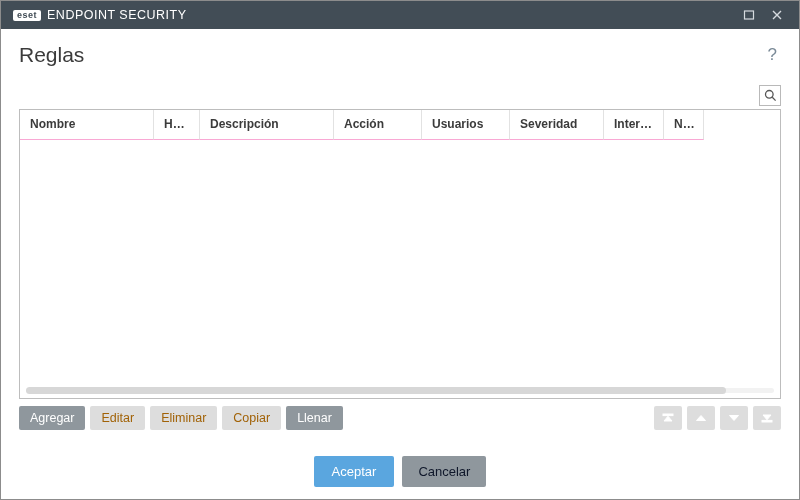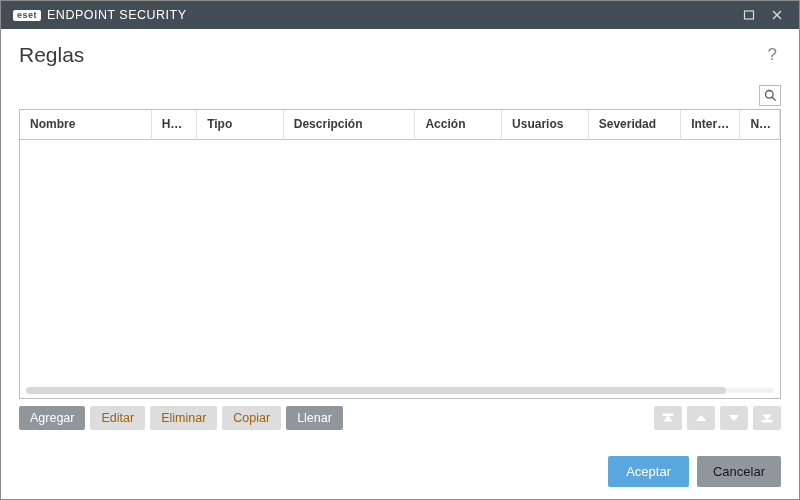--- a/index.html
+++ b/index.html
@@ -24,21 +24,21 @@
   .tbody { flex: 1; background: #fff; position: relative; }
   .hscroll { height: 14px; position: relative; }
   .hscroll-track { position: absolute; left: 6px; right: 6px; top: 4px; height: 5px; background: #f2f2f2; border-radius: 3px; }
   .hscroll-thumb { position: absolute; left: 6px; top: 3px; height: 7px; width: 700px; background: #d7d7d7; border-radius: 4px; }
   .toolbar { margin-top: 7px; display: flex; align-items: center; gap: 5px; justify-content: space-between; }
   .btn { font-size: 12.5px; padding: 5px 11px; border-radius: 2px; border: none; cursor: pointer; color: #fff; background: #8f979d; }
   .btn.disabled { background: #dddddd; color: #a16207; cursor: default; }
   .toolbar-spacer { flex: 1; }
   .arrow-btn { width: 28px; height: 24px; background: #dddddd; border-radius: 2px; display: flex; align-items: center; justify-content: center; cursor: default; }
   .arrow-btn svg { stroke: #fff; fill: #fff; }
-  .footer { margin-top: auto; padding-top: 22px; display: flex; justify-content: flex-end; gap: 8px; }
+  .footer { margin-top: auto; padding-top: 22px; display: flex; justify-content: center; gap: 8px; }
   .btn-primary { background: #5aa6df; color: #fff; font-size: 13px; padding: 8px 18px; border: none; border-radius: 2px; cursor: pointer; }
   .btn-secondary { background: #8f979d; color: #0f172a; font-size: 13px; padding: 8px 16px; border: none; border-radius: 2px; cursor: pointer; }
 </style>
 </head>
 <body>
 
 <div class="window">
 
   <div class="titlebar">
     <div class="brand">
@@ -71,21 +71,20 @@
             <circle cx="5.3" cy="5.3" r="3.8" fill="none" stroke="#555" stroke-width="1.3"></circle>
             <line x1="8.3" y1="8.3" x2="11.6" y2="11.6" stroke="#555" stroke-width="1.3"></line>
           </svg>
       </div>
     </div>
 
     <div class="table-wrap">
       <div class="thead" id="thead">
           <div class="th" style="width: 134px;">Nombre</div>
           <div class="th" style="width: 46px;">Habili...</div>
-          <div class="th" style="width: 88px;">Tipo</div>
           <div class="th" style="width: 134px;">Descripción</div>
           <div class="th" style="width: 88px;">Acción</div>
           <div class="th" style="width: 88px;">Usuarios</div>
           <div class="th" style="width: 94px;">Severidad</div>
           <div class="th" style="width: 60px;">Interval...</div>
           <div class="th" style="width: 40px; text-align: right;">Noti</div>
         </div>
       <div class="tbody"></div>
       <div class="hscroll">
         <div class="hscroll-track"></div>

